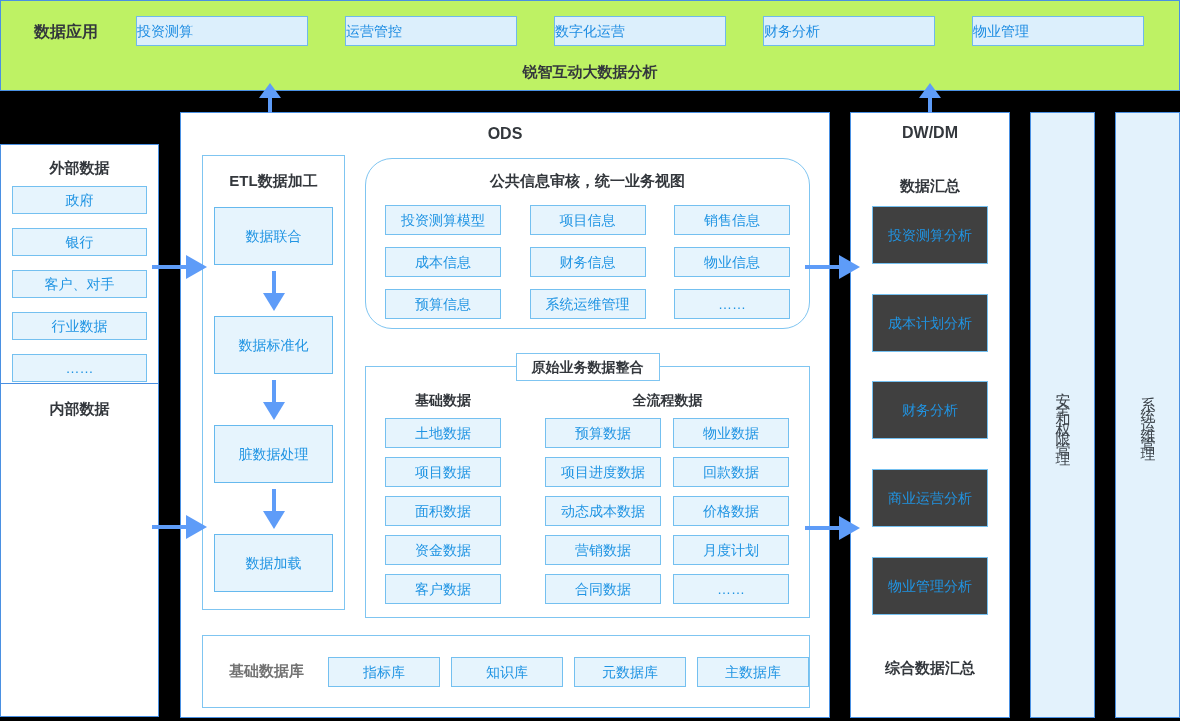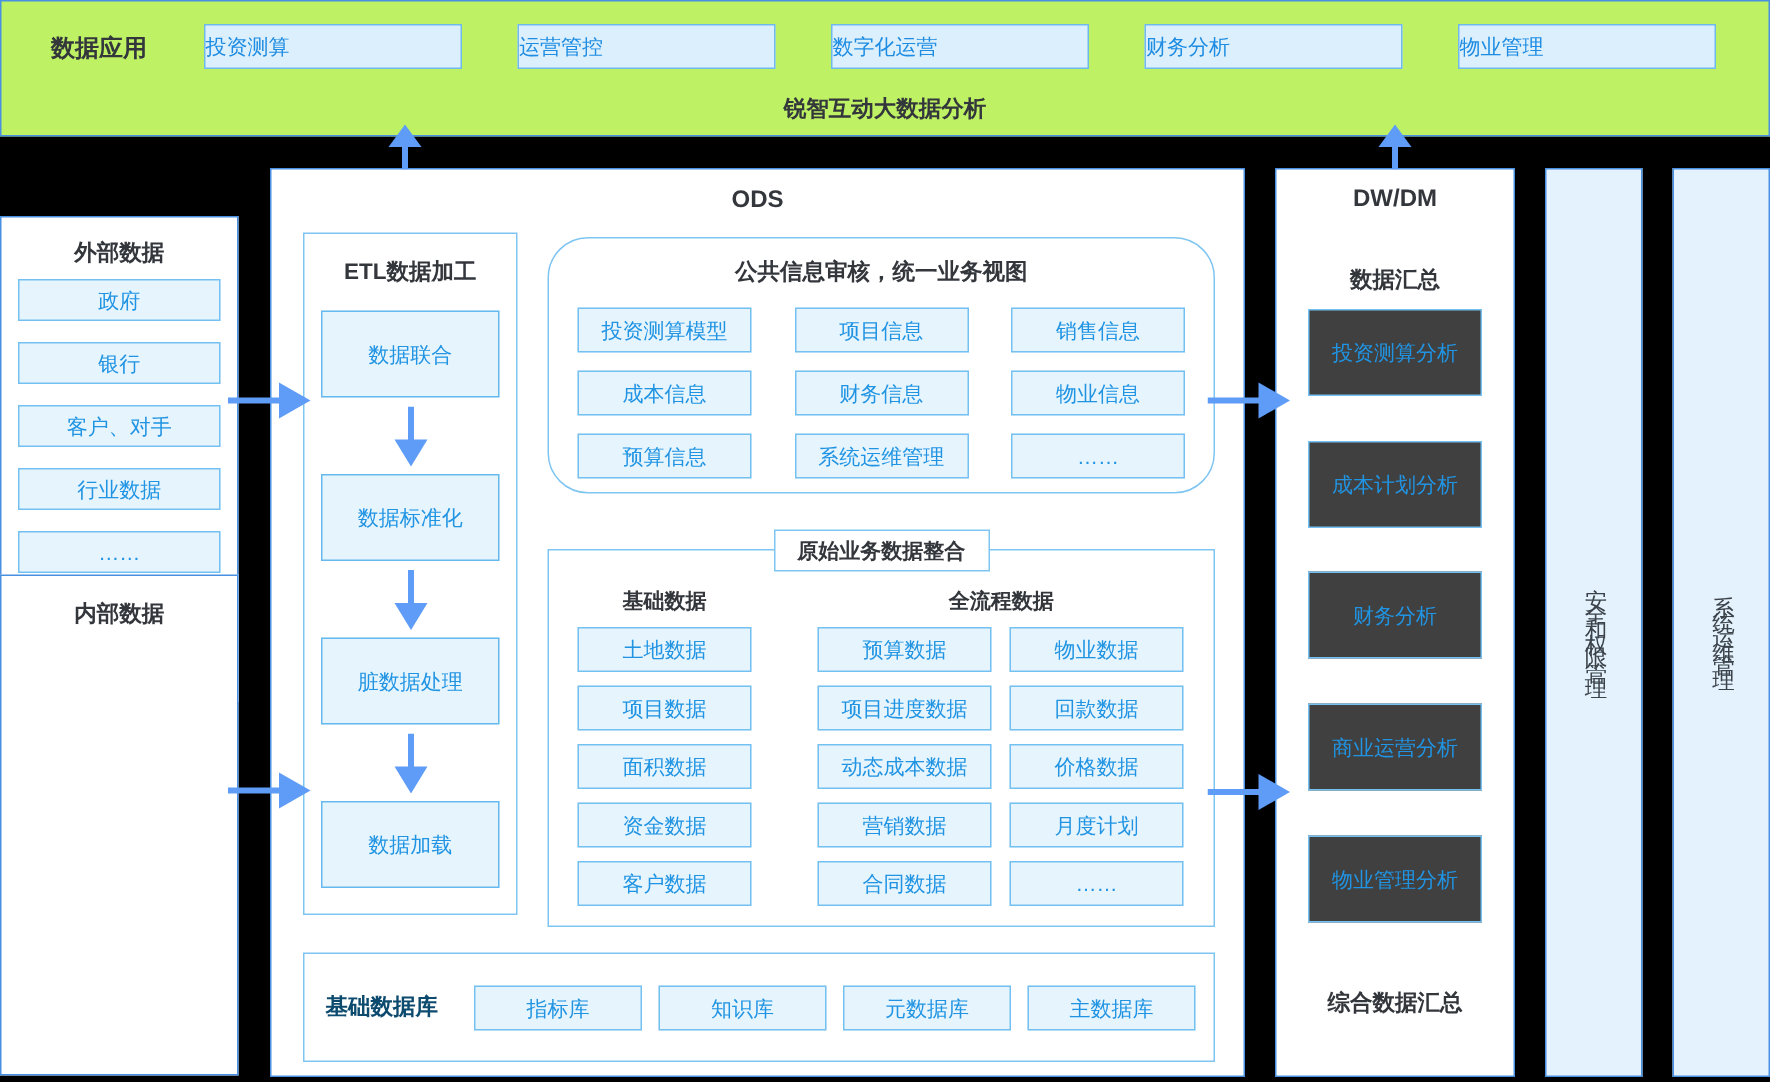--- a/index.html
+++ b/index.html
@@ -90,21 +90,21 @@
   }
   .raw-head { position:absolute; top:25px; left:0; right:0; font-size:14px; font-weight:bold; color:#33373c; }
   .raw-head .basic-h { position:absolute; left:19px; width:116px; text-align:center; }
   .raw-head .full-h { position:absolute; left:179px; width:245px; text-align:center; }
   .raw-cols { position:absolute; top:51px; left:19px; right:19px; display:flex; }
   .raw-col { display:flex; flex-direction:column; gap:9px; width:116px; }
   .raw-col .item-box { height:30px; line-height:28px; }
   .raw-col.c2 { margin-left:44px; }
   .raw-col.c3 { margin-left:12px; }
   .basedb-box { left:21px; top:522px; width:608px; height:73px; display:flex; align-items:center; }
-  .basedb-title { margin-left:14px; font-size:15px; font-weight:bold; color:#0c4a6e; white-space:nowrap; }
+  .basedb-title { margin-left:26px; font-size:15px; font-weight:bold; color:#737373; white-space:nowrap; }
   .basedb-items { display:flex; gap:11px; margin-left:24px; }
   .basedb-items .item-box { width:112px; height:30px; line-height:28px; }
   
   .dwdm-panel { left:850px; top:112px; width:160px; height:606px; }
   .dwdm-title { margin-top:11px; text-align:center; font-size:16px; font-weight:bold; color:#33373c; }
   .dwdm-sub { position:absolute; top:64px; left:0; right:0; text-align:center; font-size:15px; font-weight:bold; color:#33373c; }
   .dwdm-item {
     position:absolute; left:21px; width:116px; height:58px;
     line-height:56px; text-align:center;
     background:#404040; border:1px solid #74c0f0; color:#2094e3; font-size:14px;

